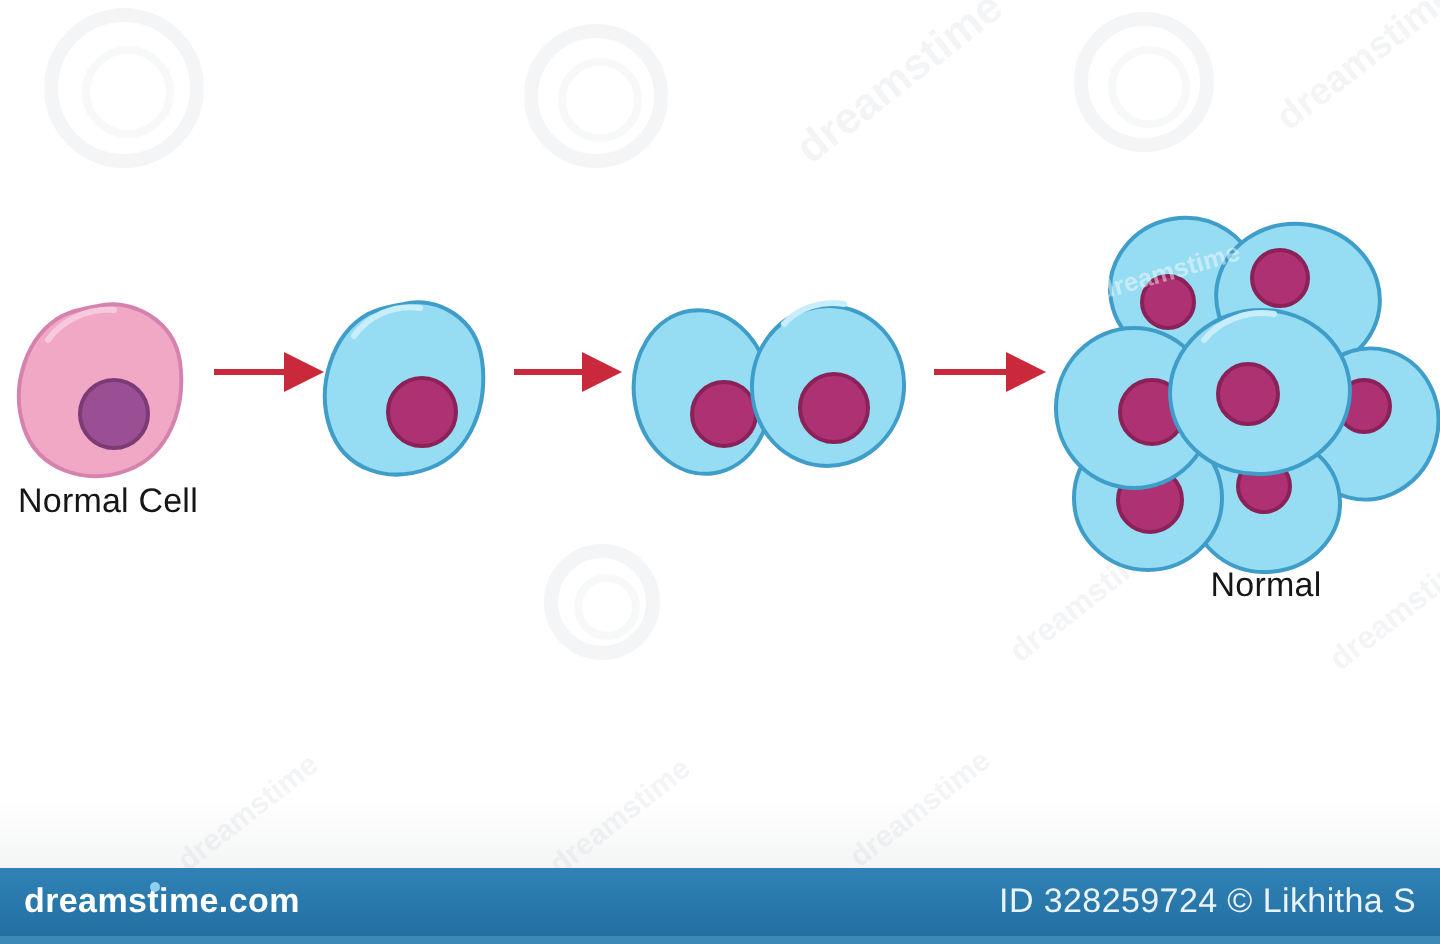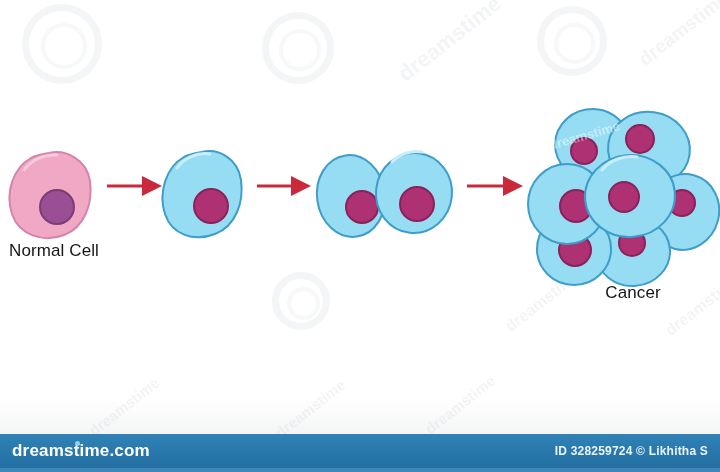--- a/index.html
+++ b/index.html
@@ -22,21 +22,21 @@
   .shadow-strip { position:absolute; left:0; top:398px; width:720px; height:36px;
                   background:linear-gradient(to bottom, rgba(120,130,140,0) , rgba(120,130,140,0.08)); }
   .footer { position:absolute; left:0; top:434px; width:720px; height:38px; box-sizing:border-box;
             background:linear-gradient(to bottom,#3082b6,#236fa2);
             border-bottom:4px solid #3d88b7;
             display:flex; justify-content:space-between; align-items:center; padding:0 12px;gap:40px; }
   .logo-wrap { position:relative; }
   .logo-text { color:#ffffff; font-weight:bold; font-size:17px; letter-spacing:0.2px; }
   .logo-i-dot { position:absolute; left:63px; top:0px; width:5px; height:5px; border-radius:50%;
                 background:#8fd0ef; }
-  .credit { color:#eaf3f9; font-weight:bold; font-size:12px; letter-spacing:0.2px; }
+  .credit { color:#eaf3f9; font-weight:normal; font-size:17px; letter-spacing:0.2px; }
 </style>
 </head>
 <body>
 
 <div class="canvas">
 
   <div class="wm-ring" style="left:22px; top:4px; width:66px; height:66px;"></div>
   <div class="wm-ring" style="left:262px; top:12px; width:58px; height:58px;"></div>
   <div class="wm-ring" style="left:537px; top:6px; width:56px; height:56px;"></div>
   <div class="wm-ring" style="left:272px; top:272px; width:44px; height:44px;"></div>
@@ -115,21 +115,21 @@
         <ellipse cx="630" cy="196" rx="45" ry="41" transform="rotate(-5 630 196)" fill="#96dcf3" stroke="#3e9dc9" stroke-width="2"></ellipse>
         <path d="M602,170 C610,160 624,155 637,157" fill="none" stroke="#c9eefb" stroke-width="3" stroke-linecap="round"></path>
         <circle cx="624" cy="197" r="15" fill="#ae3174" stroke="#8a2258" stroke-width="2"></circle>
       </g>
     </g>
   </svg>
 
   <span class="wm-text on-cell" style="left:548px; top:128px; font-size:13px;">dreamstime</span>
 
   <div class="stage-label" style="left:54px; top:241px;">Normal Cell</div>
-  <div class="stage-label" style="left:633px; top:283px;">Cancer</div>
+  <div class="stage-label" style="left:633px; top:283px;">Normal</div>
 
   <div class="shadow-strip"></div>
 
   <div class="footer">
     <div class="logo-wrap">
       <span class="logo-text">dreamstime.com</span>
       <span class="logo-i-dot"></span>
     </div>
     <div class="credit">ID 328259724 © Likhitha S</div>
   </div>

